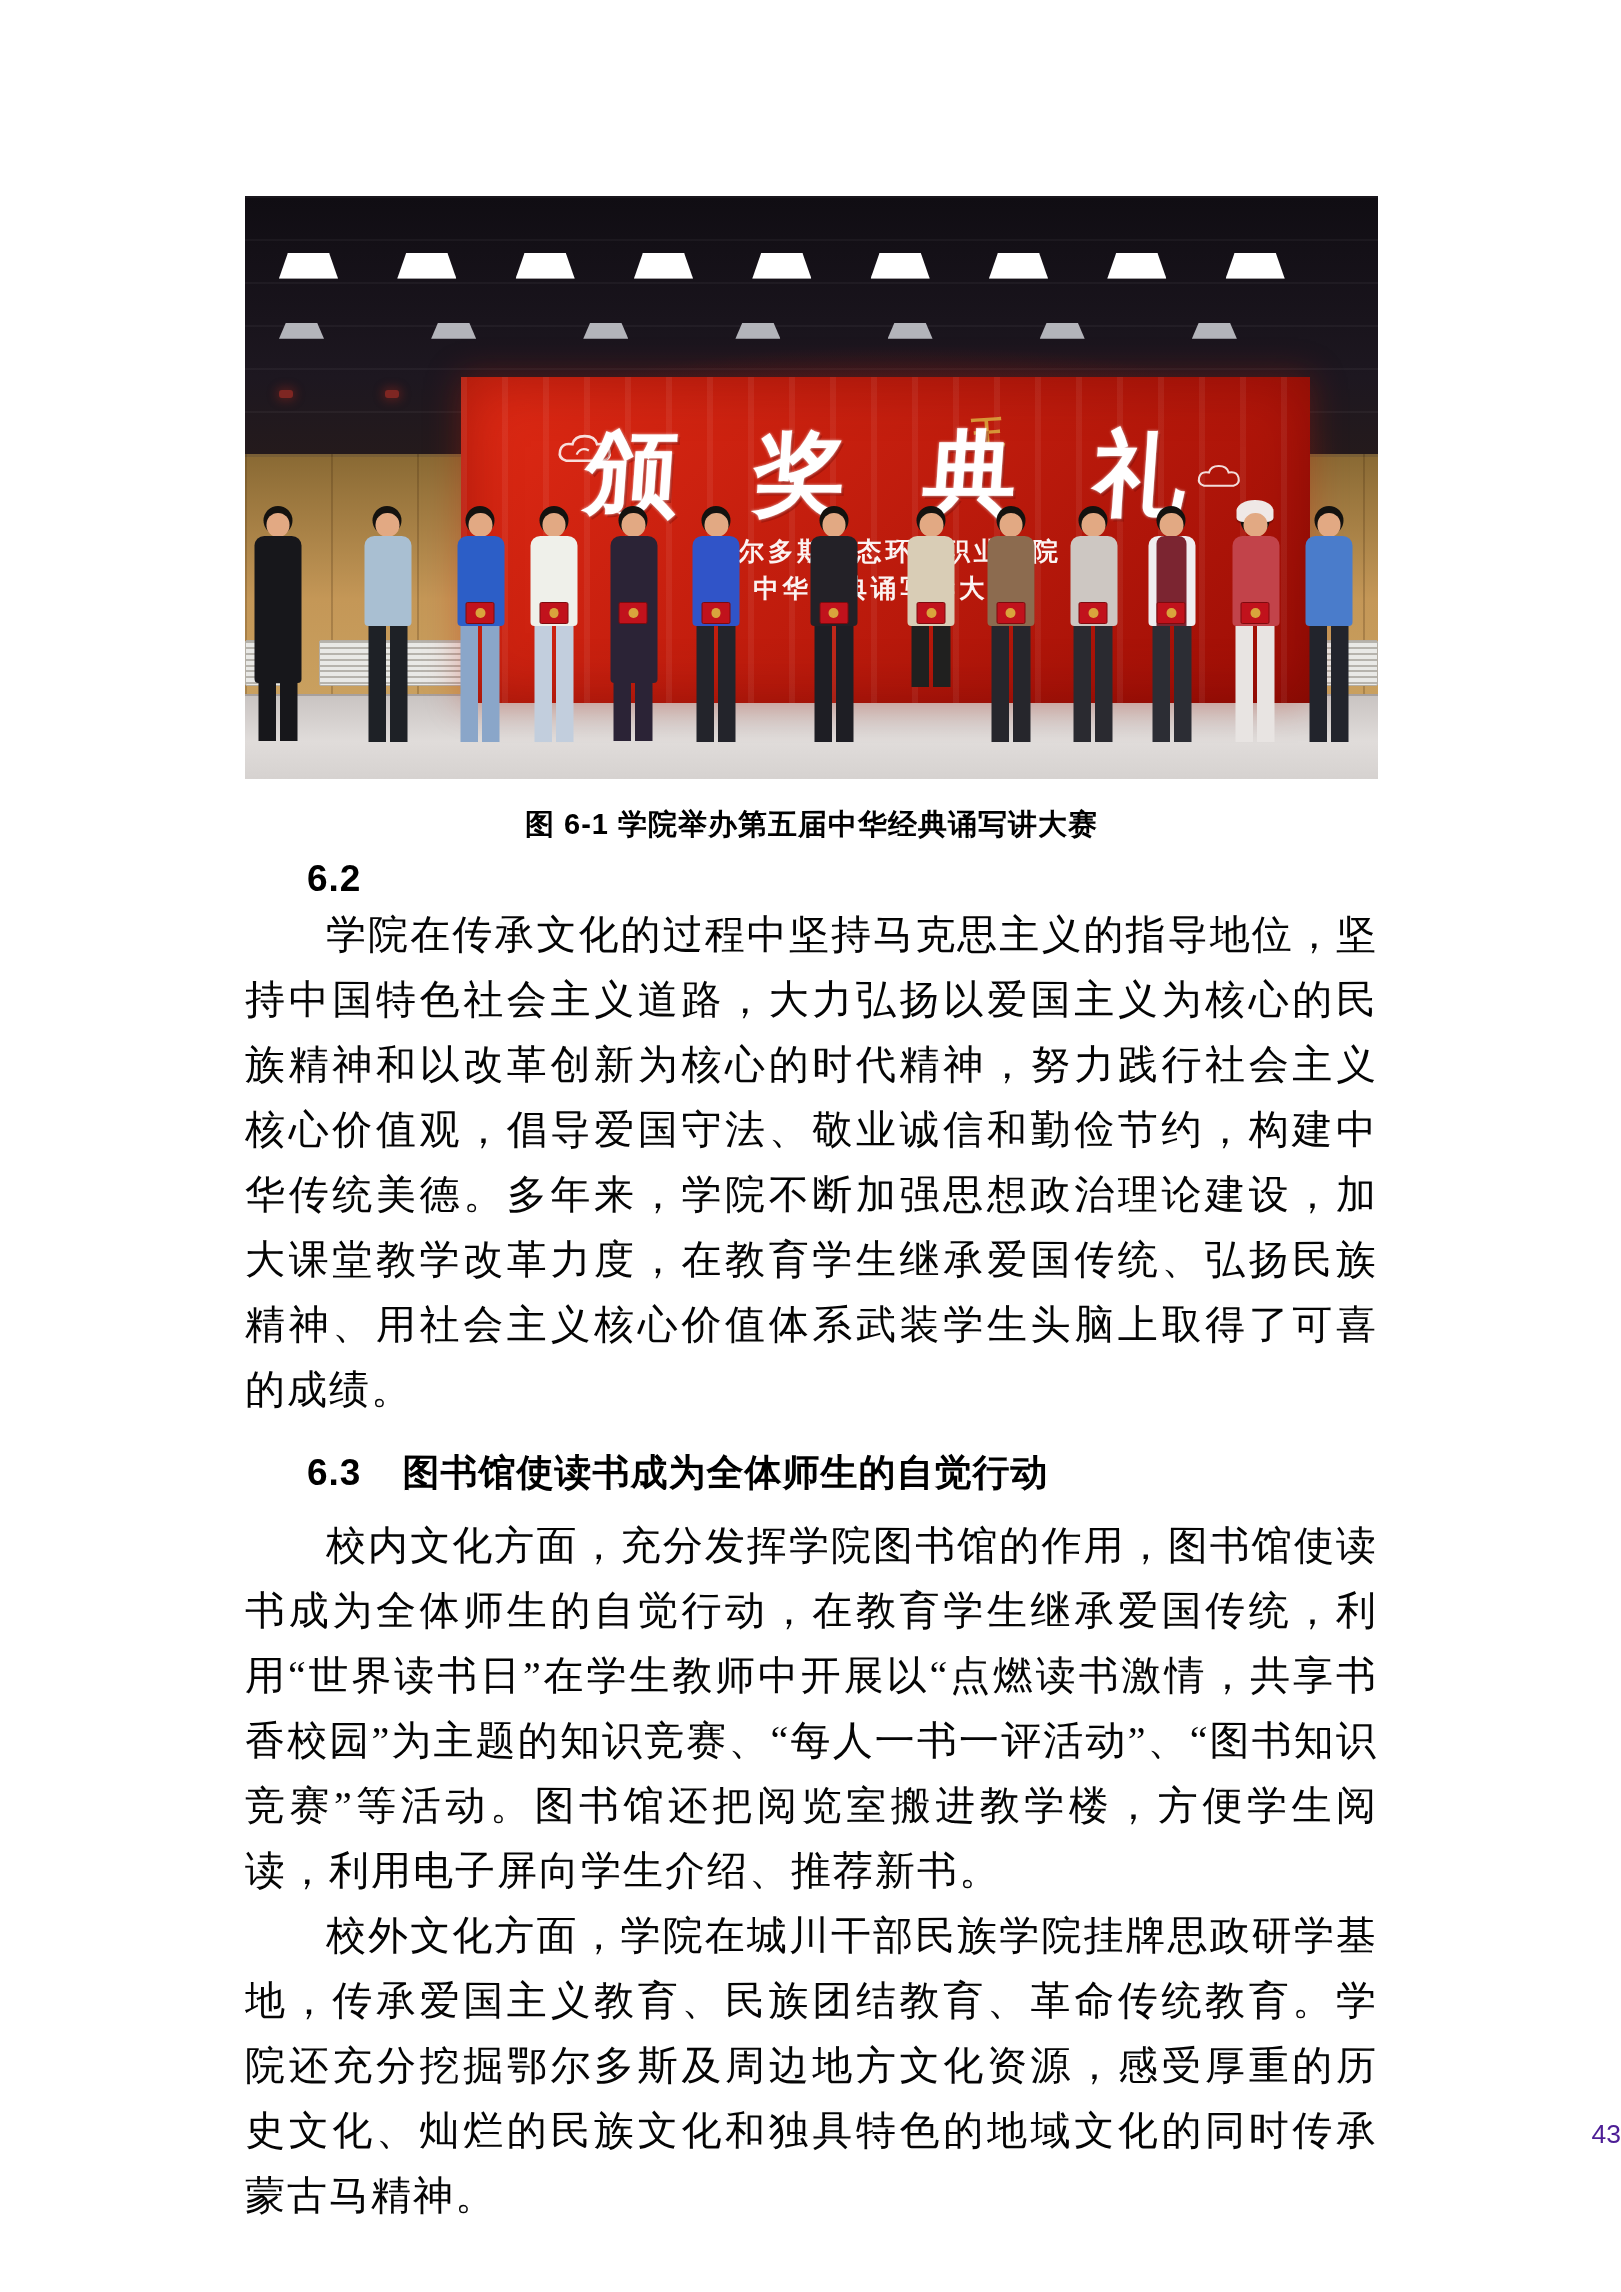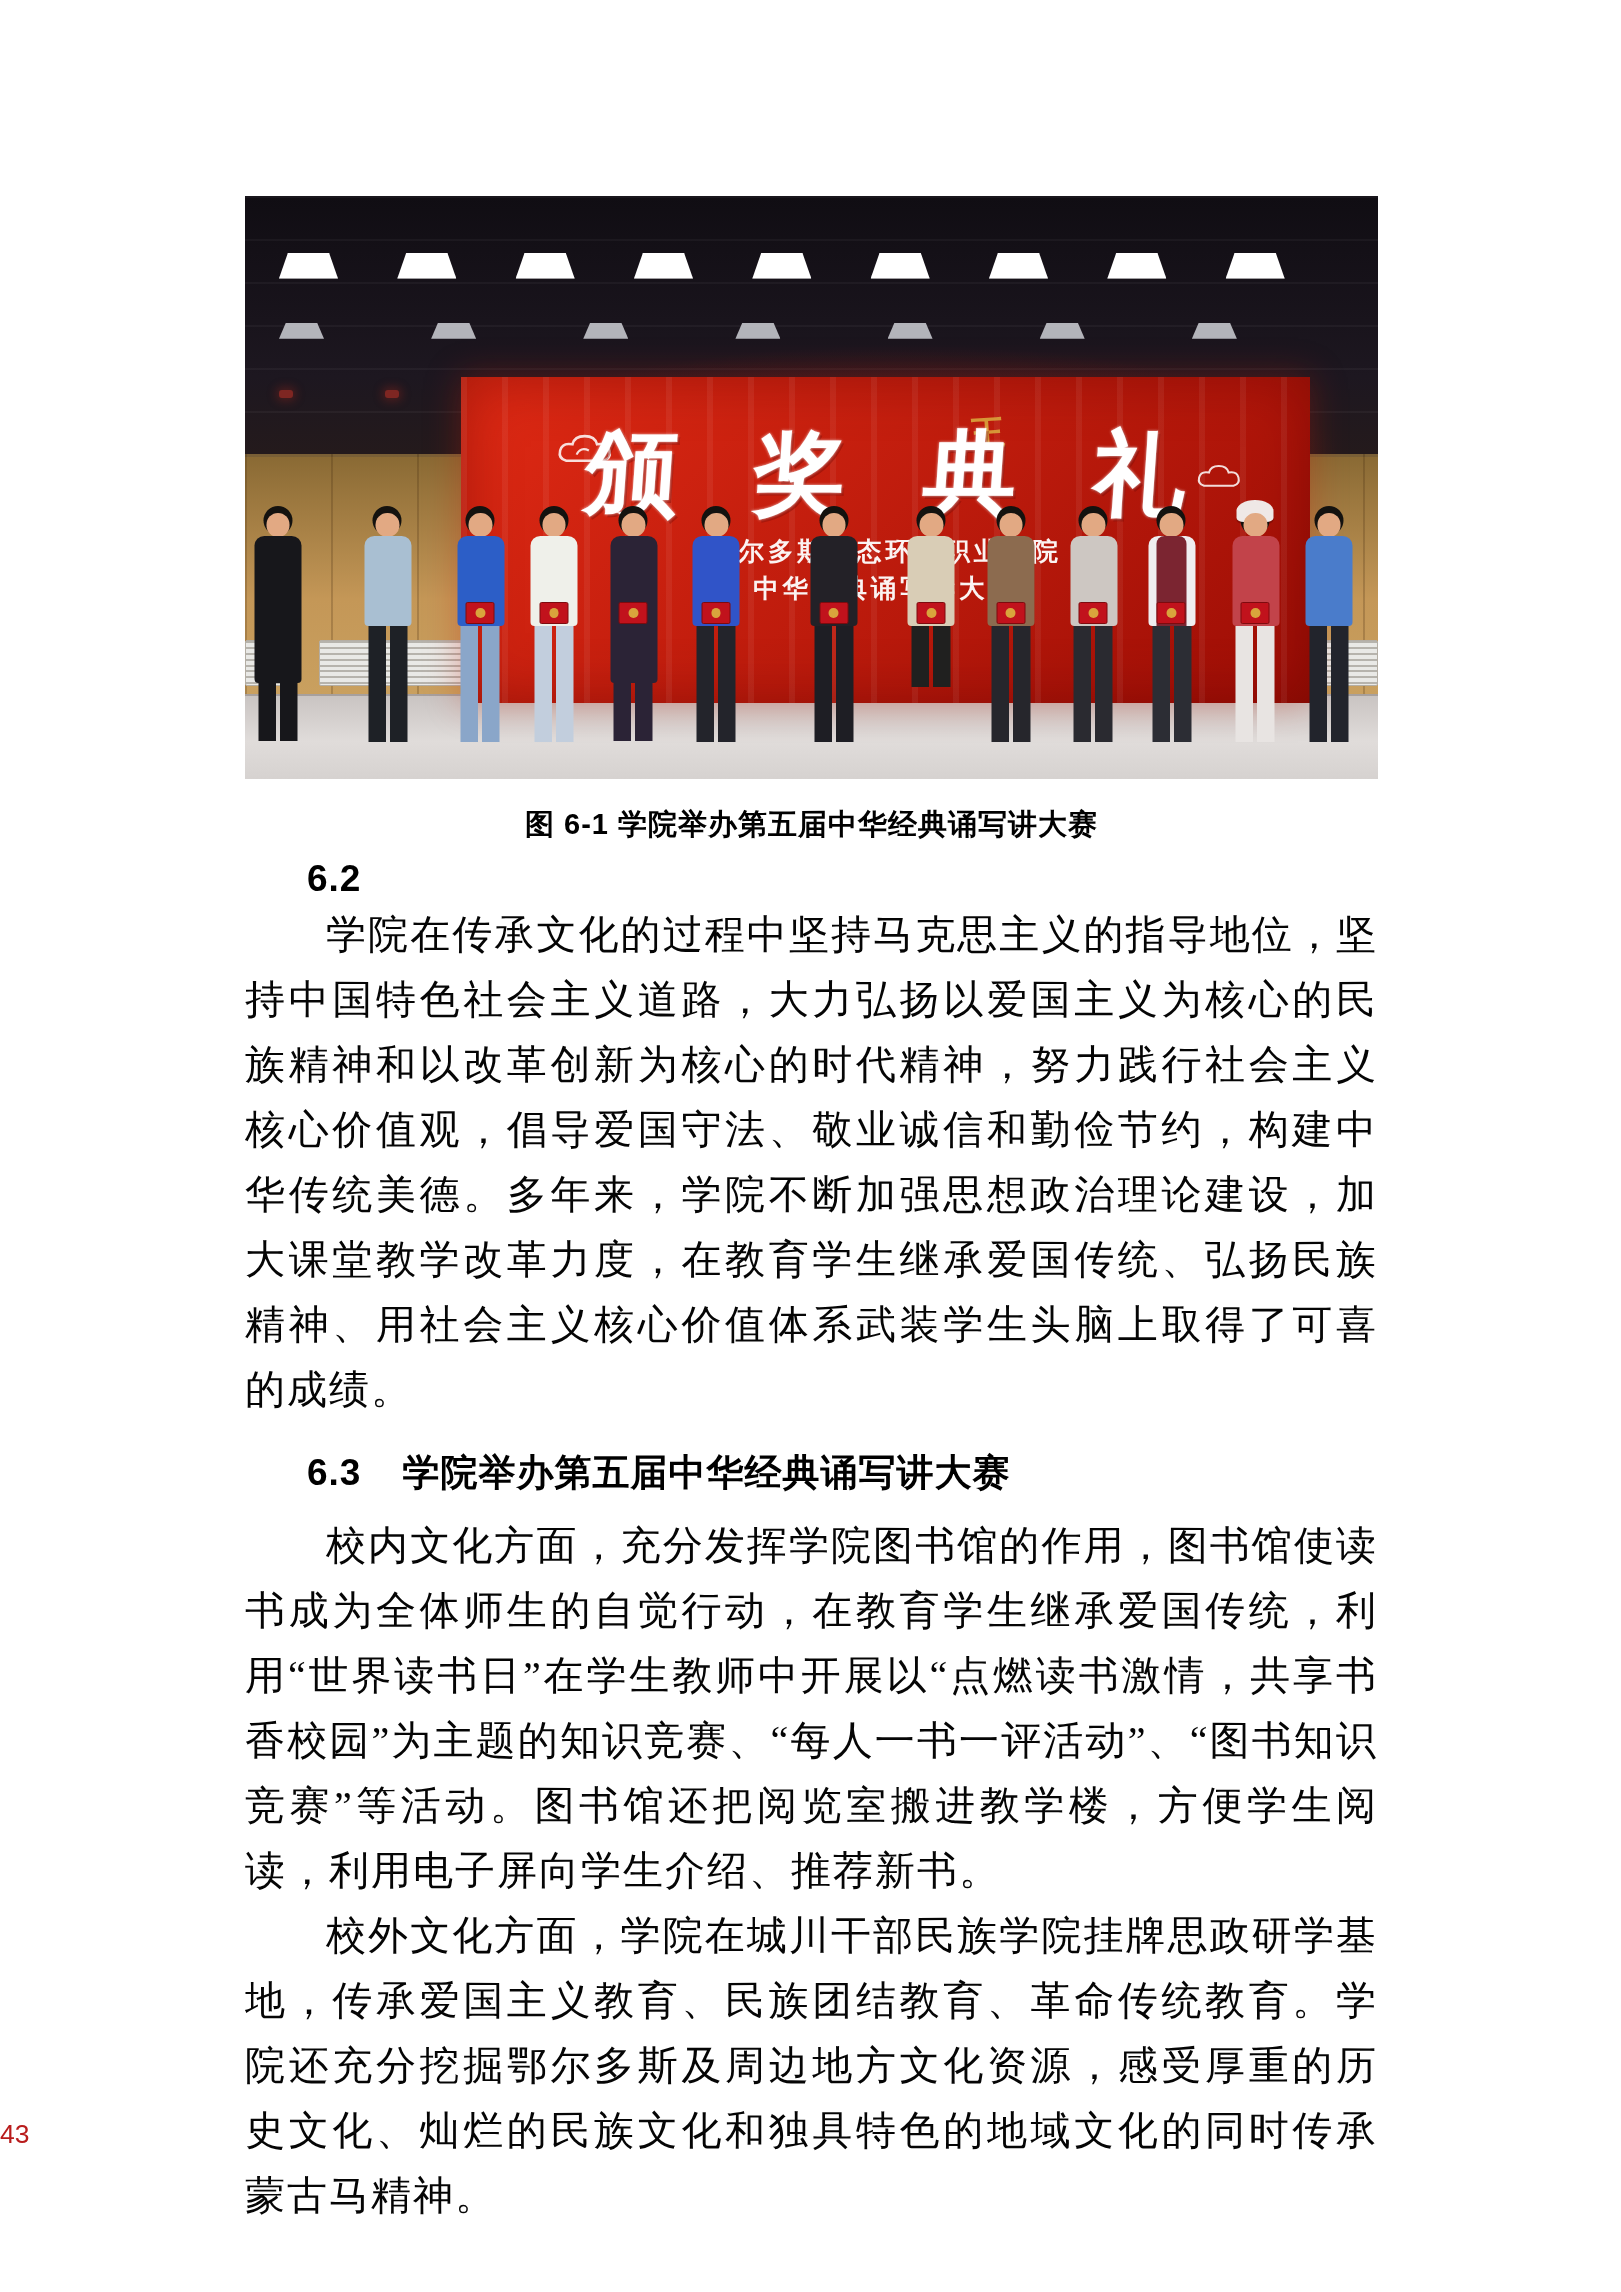--- a/index.html
+++ b/index.html
@@ -111,22 +111,22 @@
     font-weight:bold; font-size:37px; letter-spacing:1px;
   }
   h2.h63{ margin-top:27.4px; }
   p.body{
     font-size:40px; line-height:65px; letter-spacing:2px;
     text-indent:81px; text-align:justify; color:#050505;
   }
   p.body.p2{ margin-top:17.6px; }
 
   .page-footer{
-    position:absolute; left:0; right:0; top:2119px; text-align:left;
-    font-family:"Liberation Sans","DejaVu Sans",sans-serif; font-size:26.5px; color:#b91c1c;
+    position:absolute; left:0; right:0; top:2119px; text-align:right;
+    font-family:"Liberation Sans","DejaVu Sans",sans-serif; font-size:26.5px; color:#4c1d95;
   }
 </style>
 </head>
 <body>
 
 <div class="page">
 
   <figure class="photo-figure">
     <div class="photo">
       <div class="ceiling">
@@ -298,21 +298,21 @@
   </figure>
 
   <div class="content">
     <h2>
       <span class="h-num">6.2</span>
     </h2>
     <p class="body">学院在传承文化的过程中坚持马克思主义的指导地位，坚持中国特色社会主义道路，大力弘扬以爱国主义为核心的民族精神和以改革创新为核心的时代精神，努力践行社会主义核心价值观，倡导爱国守法、敬业诚信和勤俭节约，构建中华传统美德。多年来，学院不断加强思想政治理论建设，加大课堂教学改革力度，在教育学生继承爱国传统、弘扬民族精神、用社会主义核心价值体系武装学生头脑上取得了可喜的成绩。</p>
 
     <h2 class="h63">
       <span class="h-num">6.3</span>
-      <span class="h-title">学院举办第五届中华经典诵写讲大赛</span>
+      <span class="h-title">图书馆使读书成为全体师生的自觉行动</span>
     </h2>
     <p class="body p2">校内文化方面，充分发挥学院图书馆的作用，图书馆使读书成为全体师生的自觉行动，在教育学生继承爱国传统，利用“世界读书日”在学生教师中开展以“点燃读书激情，共享书香校园”为主题的知识竞赛、“每人一书一评活动”、“图书知识竞赛”等活动。图书馆还把阅览室搬进教学楼，方便学生阅读，利用电子屏向学生介绍、推荐新书。</p>
     <p class="body">校外文化方面，学院在城川干部民族学院挂牌思政研学基地，传承爱国主义教育、民族团结教育、革命传统教育。学院还充分挖掘鄂尔多斯及周边地方文化资源，感受厚重的历史文化、灿烂的民族文化和独具特色的地域文化的同时传承蒙古马精神。</p>
   </div>
 
   <div class="page-footer">
     <span>43</span>
   </div>
 </div>
 

